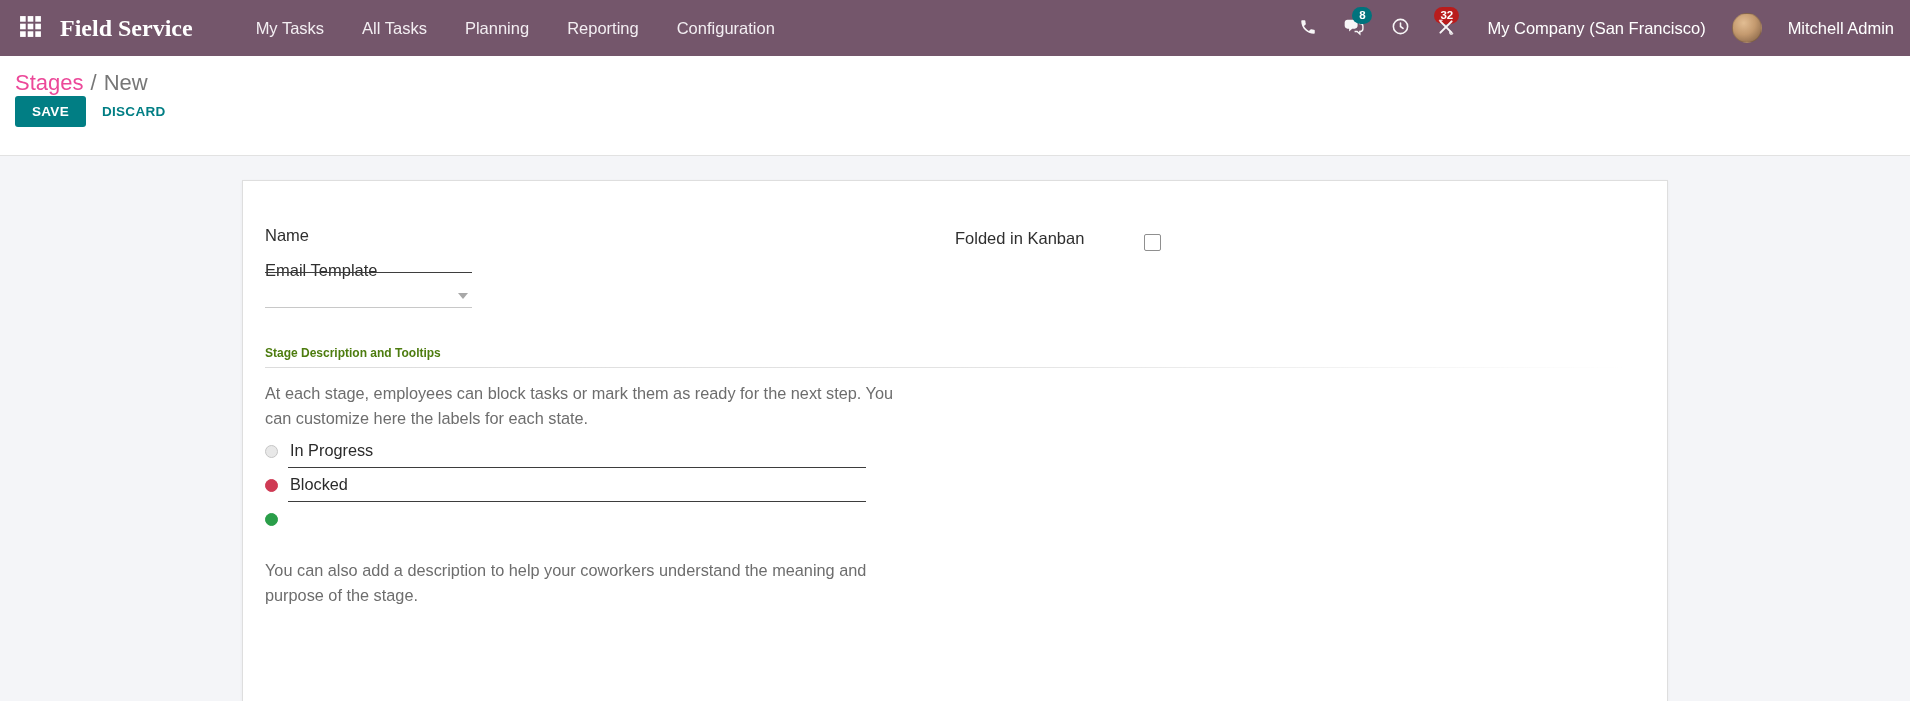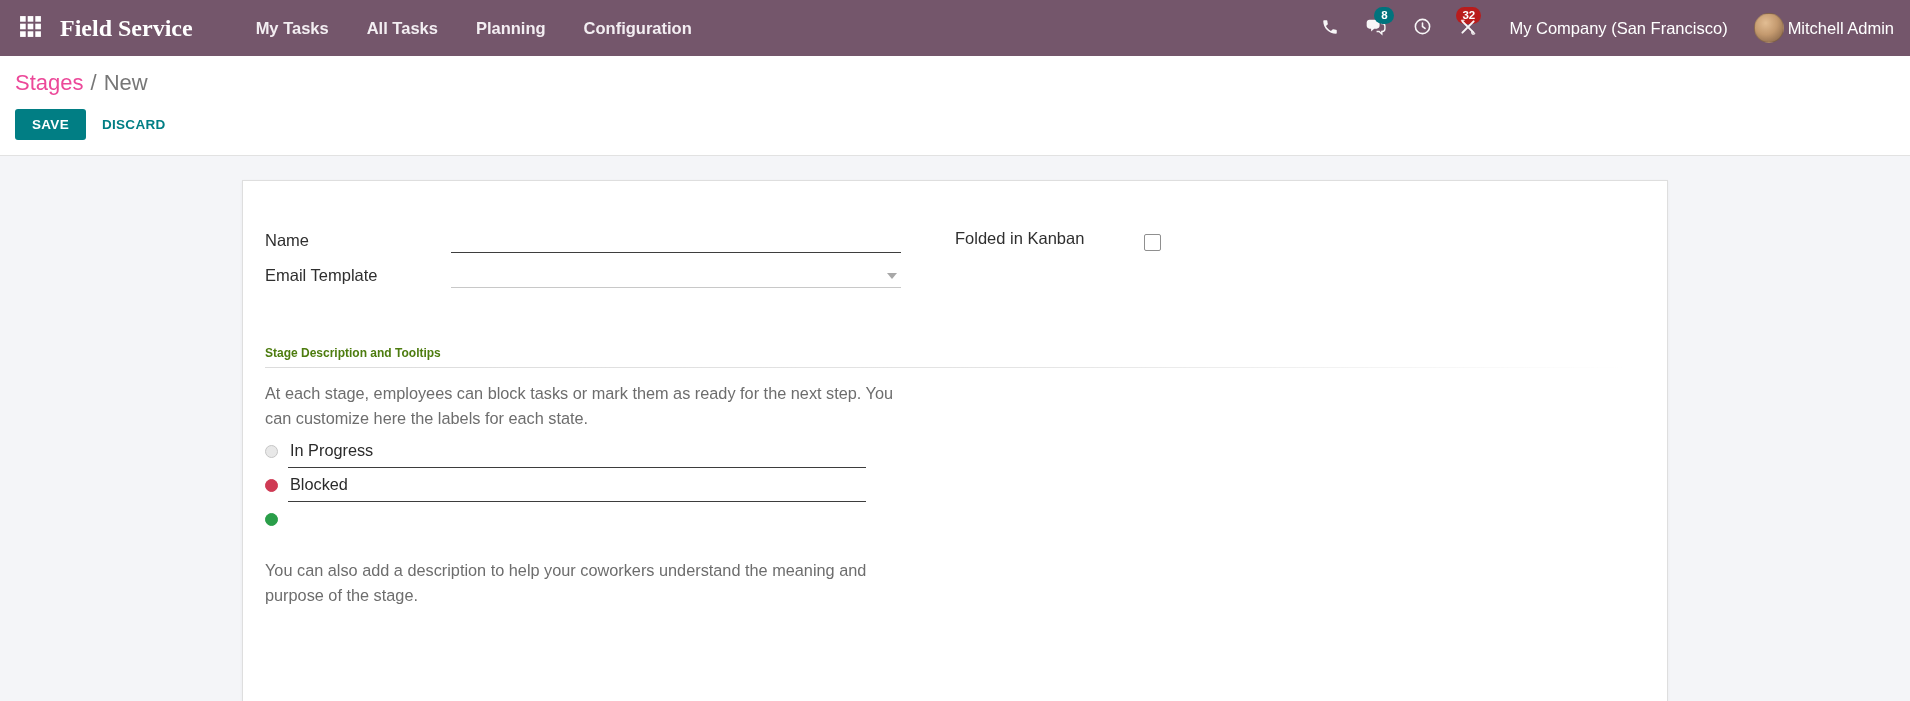--- a/index.html
+++ b/index.html
@@ -4,56 +4,56 @@
 <style>
   * { margin:0; padding:0; box-sizing:border-box; }
   html,body { width:1910px; height:701px; overflow:hidden;
     font-family:"Liberation Sans","DejaVu Sans",sans-serif; background:#fff; }
 
   
   .navbar { height:56px; display:flex; align-items:center; padding:0 14px 0 12px; color:#fff; }
   .apps-btn { width:36px; height:56px; border:none; background:transparent; cursor:pointer;
     display:flex; align-items:center; justify-content:center; margin-right:12px; }
   .app-title { font-size:24px; font-weight:bold; color:#fff; margin-right:44px; white-space:nowrap; cursor:pointer;font-family:Liberation Serif, serif; }
-  .nav-menu { display:flex; height:56px;font-weight:bold; }
+  .nav-menu { display:flex; height:56px; }
   .nav-item { padding:0 19px; line-height:56px; font-size:16.5px; color:#f3eef2; cursor:pointer; white-space:nowrap; }
   .nav-right { margin-left:auto; display:flex; align-items:center; height:56px; }
   .icon-btn { position:relative; width:46px; height:56px; border:none; background:transparent;
     display:flex; align-items:center; justify-content:center; cursor:pointer; }
   .badge { position:absolute; top:7px; left:21px; min-width:20px; padding:2px 6px; border-radius:10px;
     font-size:11.5px; font-weight:bold; color:#fff; text-align:center; line-height:13px; }
   .company-btn { border:none; background:transparent; color:#fff; font-size:16.5px;
     margin:0 26px 0 18px; cursor:pointer; white-space:nowrap; }
-  .user-menu { display:flex; align-items:center; gap:4px; cursor:pointer; padding-right:2px; }
+  .user-menu { display:flex; align-items:center; gap:26px; cursor:pointer; padding-right:2px; }
   .avatar { width:30px; height:30px; border-radius:50%;
     background:radial-gradient(circle at 38% 32%, #e2bd93 0%, #c49a6f 45%, #7a5a40 100%);
     border:1px solid rgba(0,0,0,.15); }
   .user-name { font-size:16.5px; color:#fff; white-space:nowrap; }
 
   
   .control-panel { background:#fff; height:100px; padding:14px 0 0 15px;
     border-bottom:1px solid #e2e2e2; box-shadow:0 1px 2px rgba(0,0,0,.04); }
   .breadcrumb { font-size:22px; }
   .bc-root { cursor:pointer; text-decoration:none; }
   .bc-sep { color:#777; padding:0 7px; }
   .bc-current { color:#777; }
-  .cp-buttons { margin-top:13px; display:flex; align-items:center; }
+  .cp-buttons { display:flex; align-items:center; }
   .btn-save { border:none; color:#fff; font-weight:bold; font-size:13.5px; letter-spacing:.3px;
     padding:8px 17px; border-radius:3px; cursor:pointer; }
   .btn-discard { border:none; background:transparent; font-weight:bold; font-size:13.5px;
     letter-spacing:.3px; margin-left:16px; cursor:pointer;text-align:center; }
 
   
   .content { height:545px; padding-top:24px; }
   .form-card { width:1426px; height:640px; margin:0 auto; background:#fff;
     border:1px solid #dedede; box-shadow:0 1px 3px rgba(0,0,0,.05); padding:45px 0 0 22px; }
 
   .form-grid { display:flex; align-items:flex-start; }
   .col-left { width:636px; }
-  .field-row { display:flex; align-items:flex-end; height:27px; margin-bottom:8px; }
+  .field-row { display:flex; align-items:flex-start; height:27px; margin-bottom:8px;flex-direction:column; }
   .field-label { width:186px; font-size:16.5px; font-weight:500; color:#2f2f2f; padding-bottom:3px; white-space:nowrap; }
   .field-input-wrap { flex:1; position:relative; }
   .o-input { width:100%; border:none; border-bottom:1px solid #c8c8c8; background:transparent;
     font-size:16px; padding:2px 0 4px; outline:none; font-family:inherit; color:#2b2b2b; }
   .name-input { border-bottom-color:#3e3e3e; }
   .caret { position:absolute; right:4px; bottom:9px; width:0; height:0;
     border-left:5px solid transparent; border-right:5px solid transparent; border-top:6px solid #a8a8a8; }
   .col-right { margin-left:54px; display:flex; align-items:flex-end; }
   .col-right .field-label { width:189px; padding-top:3px; }
   .checkbox { appearance:none; width:17px; height:17px; border:1px solid #8f8f8f; border-radius:2px;
@@ -93,20 +93,21 @@
           <rect x="9.3" y="16.6" width="5.4" height="5.4"></rect>
           <rect x="16.6" y="16.6" width="5.4" height="5.4"></rect>
       </svg>
     </span>
   </button>
   <div class="app-title">Field Service</div>
   <nav class="nav-menu">
     <div class="nav-item">My Tasks</div>
     <div class="nav-item">All Tasks</div>
     <div class="nav-item">Planning</div>
+    <div class="nav-item">Reporting</div>
     <div class="nav-item">Configuration</div>
   </nav>
 
   <div class="nav-right">
     <button class="icon-btn">
       <span>
         <svg width="18" height="18" viewBox="0 0 24 24" fill="#fff" opacity="0.95">
           <path d="M6.62 10.79c1.44 2.83 3.76 5.14 6.59 6.59l2.2-2.21c.27-.27.67-.36 1.02-.24 1.12.37 2.33.57 3.57.57.55 0 1 .45 1 1V20c0 .55-.45 1-1 1-9.39 0-17-7.61-17-17 0-.55.45-1 1-1h3.5c.55 0 1 .45 1 1 0 1.25.2 2.45.57 3.57.11.35.03.74-.25 1.02l-2.2 2.2z"></path>
         </svg>
       </span>

